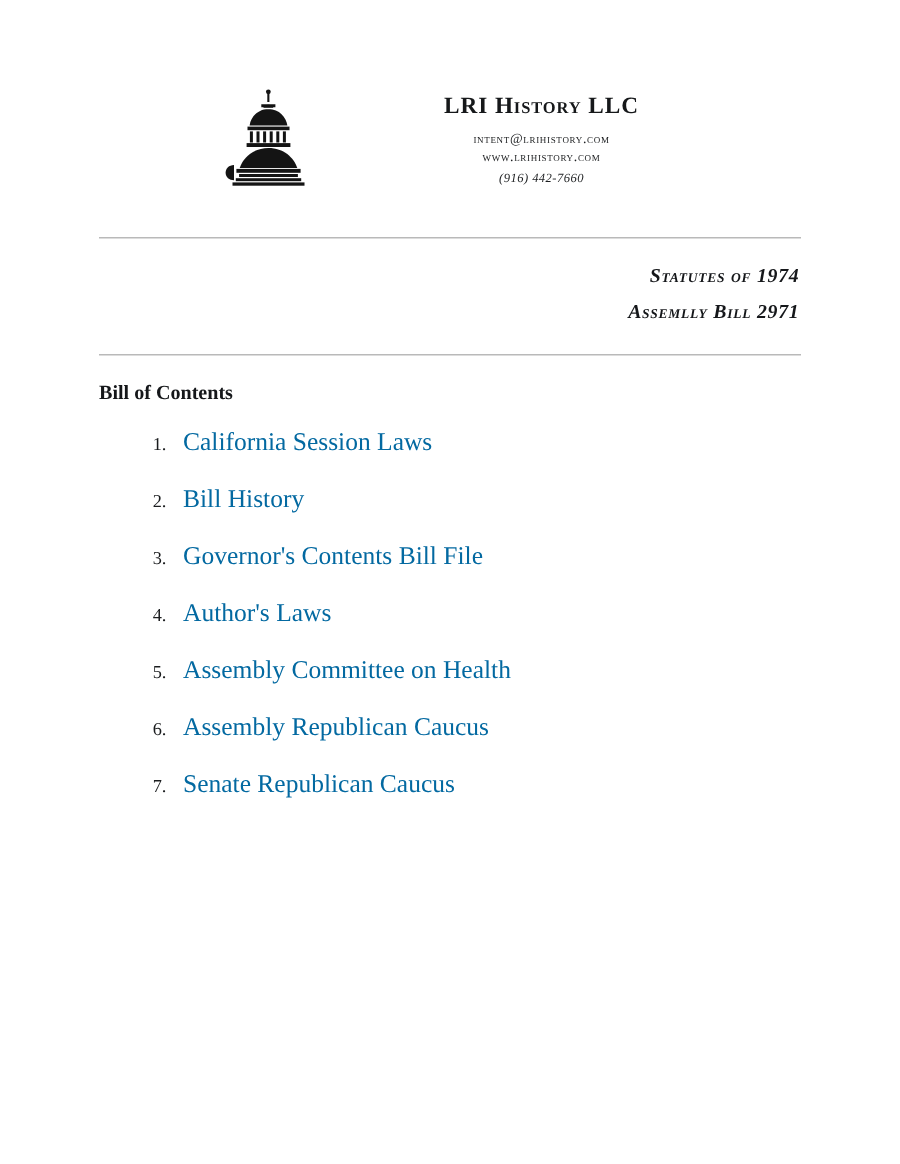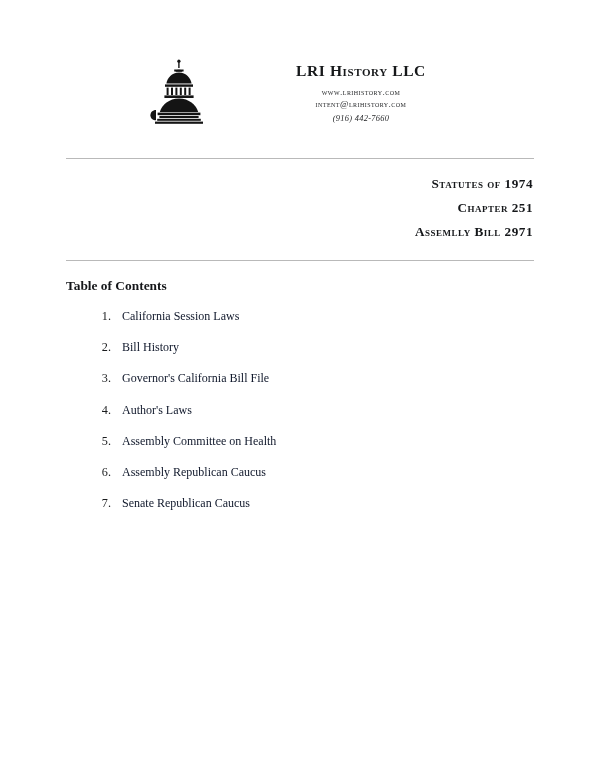--- a/index.html
+++ b/index.html
@@ -84,42 +84,43 @@
     text-align: right;
     padding: 17px 1px 0 0;
   }
   .statute-line {
     font-weight: bold;
     font-size: 13.2px;
     letter-spacing: 0.5px;
     color: #15171a;
     margin: 0 0 8px 0;
     font-variant: small-caps;
+    font-style: italic;
   }
   .statute-line:last-child { margin-bottom: 10px; text-align: right; }
 
   
   .toc-title {
     font-weight: bold;
     font-size: 13.4px;
     color: #15171a;
     margin: 17px 0 0 -6px;
     padding-left: 6px;
   }
   ol.toc-list {
     margin: 14px 0 0 0;
     padding-left: 48px;
     list-style: decimal;
   }
   ol.toc-list li {
-    font-size: 12px;
+    font-size: 17px;
     line-height: 1.35;
     margin-bottom: 15px;
     padding-left: 8px;
-    color: #0f172a;
+    color: #0369a1;
   }
   ol.toc-list li::marker {
     font-size: 12.2px;
     color: #1a1c1e;
   }
 </style>
 </head>
 <body>
 
 <div class="page">
@@ -154,41 +155,40 @@
           <rect x="9.2" y="60.8" width="43.6" height="2.0"></rect>
           <rect x="7.0" y="63.6" width="48.0" height="2.2"></rect>
 
           <path d="M8.0 52.0 c-3.4,0 -5.6,2.4 -5.6,5.2 c0,3.0 2.4,5.0 5.6,5.0 z"></path>
         </g>
       </svg>
     </div>
 
     <div class="org-block">
       <div class="org-name">LRI History LLC</div>
+      <div class="org-line">intent@lrihistory.com</div>
       <div class="org-line">www.lrihistory.com</div>
-      <div class="org-line">intent@lrihistory.com</div>
       <div class="org-phone">(916) 442-7660</div>
     </div>
   </div>
 
   <hr class="rule rule-top">
 
   <div class="statute-block">
     <div class="statute-line">Statutes of 1974</div>
-    <div class="statute-line">Chapter  251</div>
     <div class="statute-line">Assemlly Bill 2971</div>
   </div>
 
   <hr class="rule rule-bottom">
 
-  <div class="toc-title">Table of Contents</div>
+  <div class="toc-title">Bill of Contents</div>
 
   <ol class="toc-list">
     <li><span>California Session Laws</span></li>
     <li><span>Bill History</span></li>
-    <li><span>Governor's California Bill File</span></li>
+    <li><span>Governor's Contents Bill File</span></li>
     <li><span>Author's Laws</span></li>
     <li><span>Assembly Committee on Health</span></li>
     <li><span>Assembly Republican Caucus</span></li>
     <li><span>Senate Republican Caucus</span></li>
   </ol>
 
 </div>
 
 </body></html>

